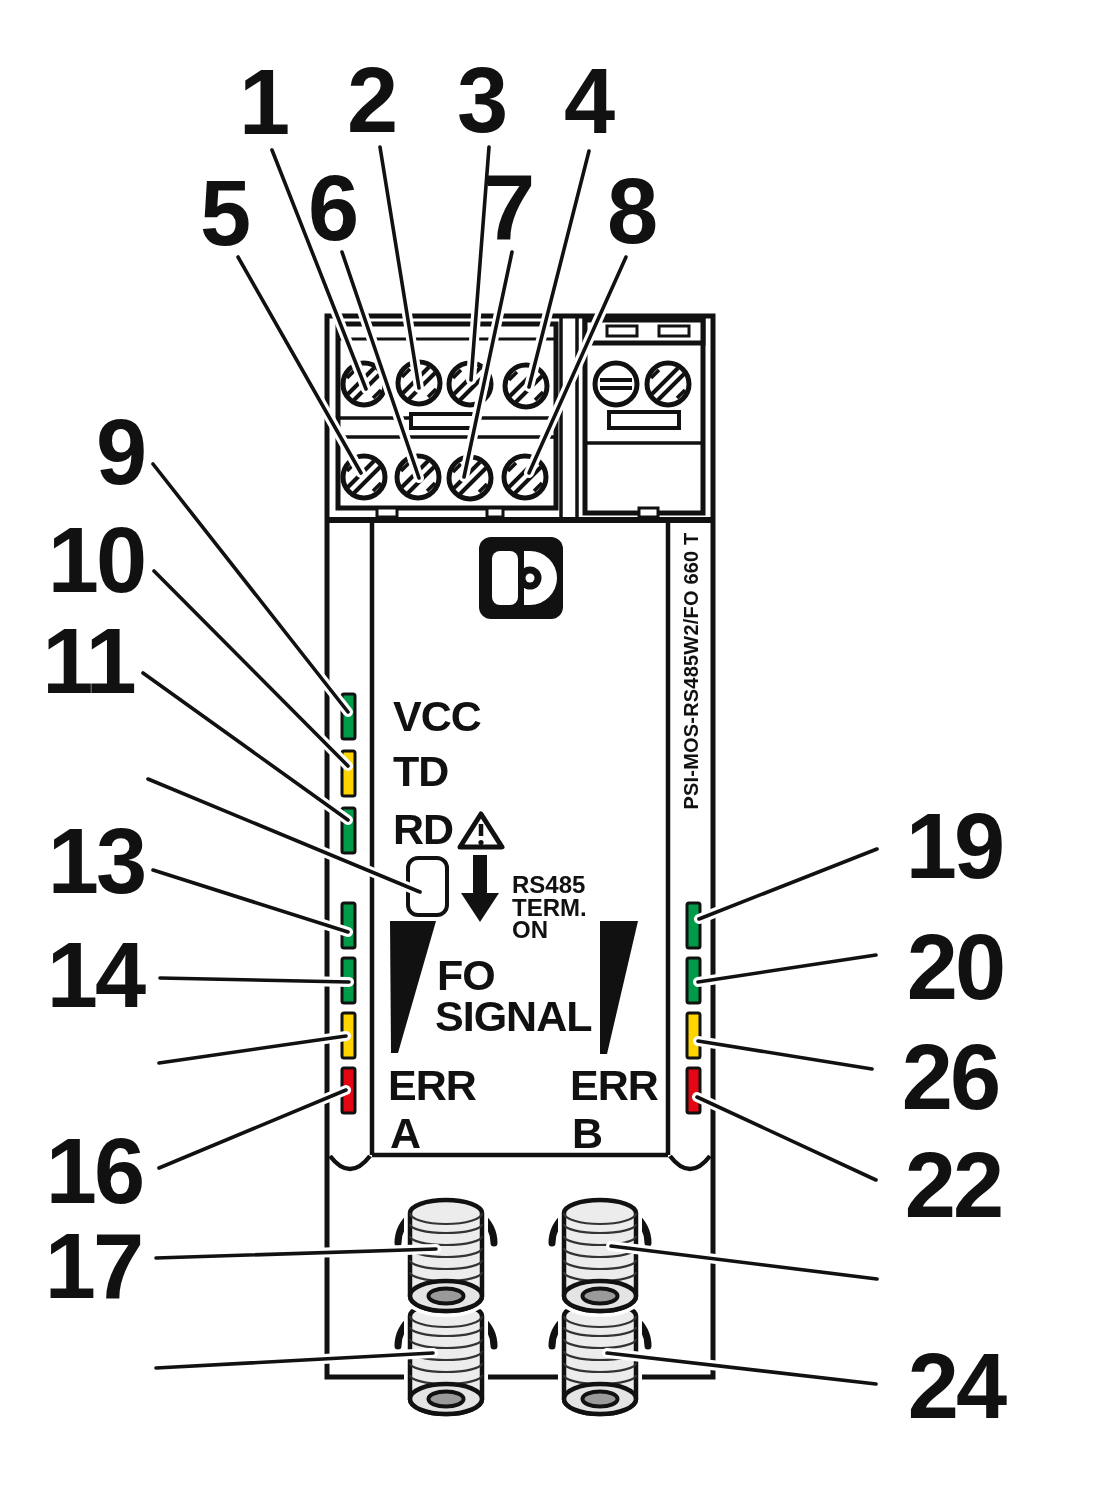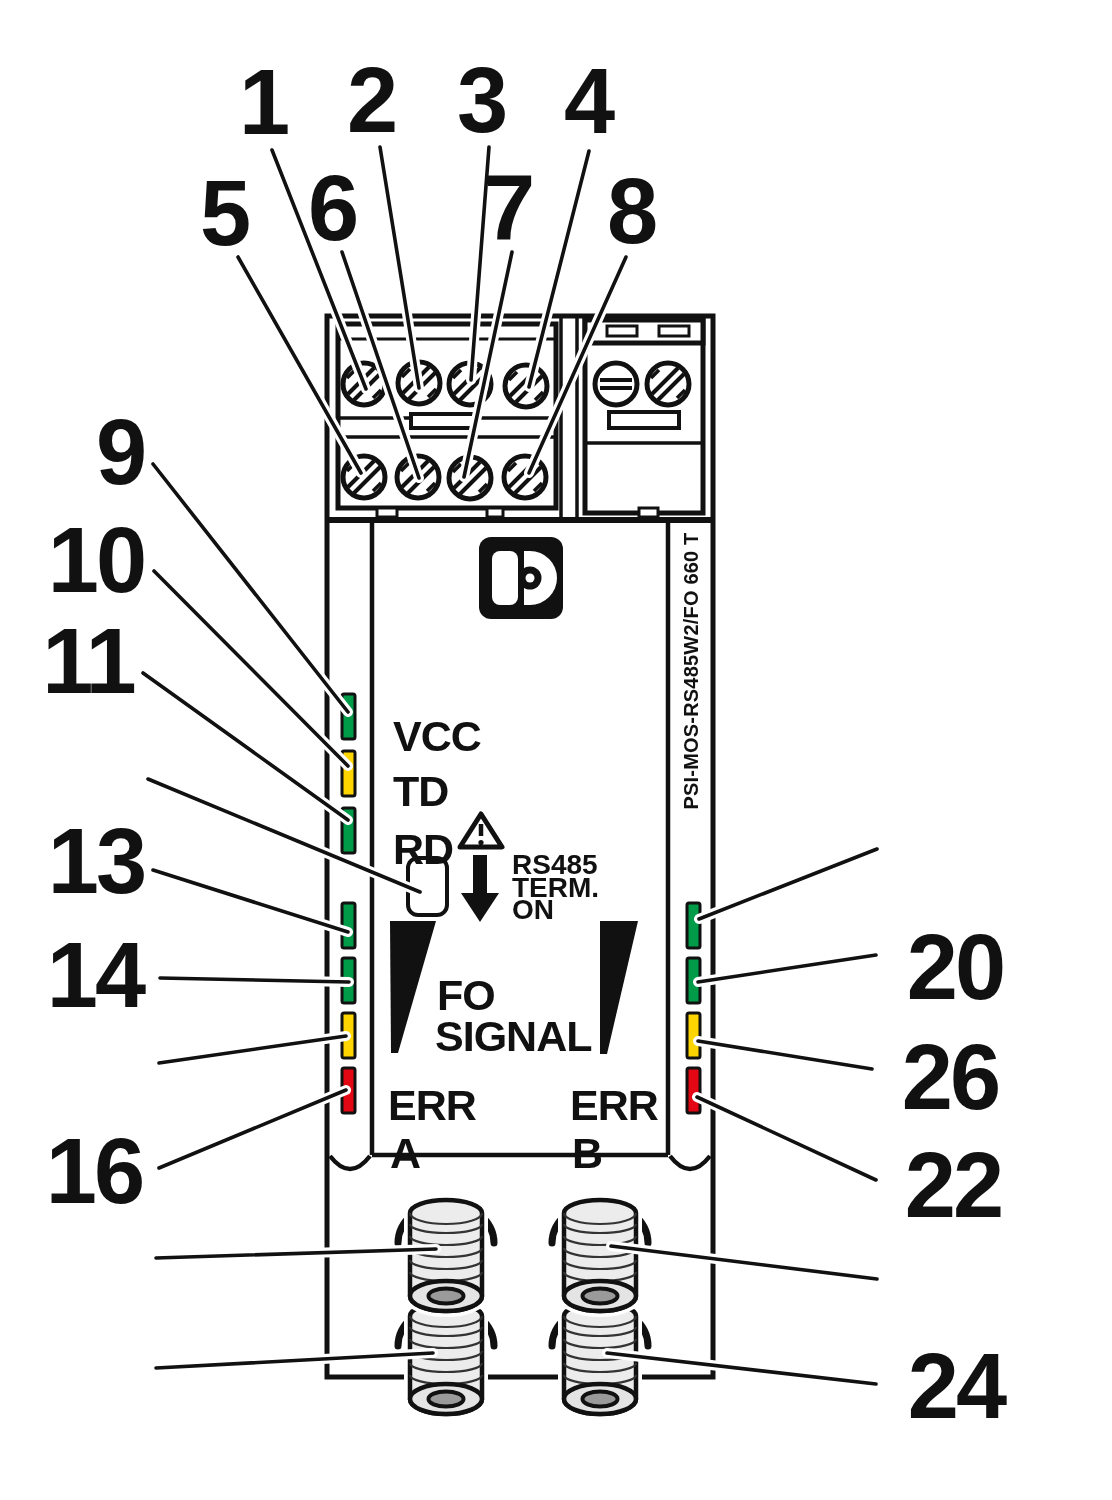--- a/index.html
+++ b/index.html
@@ -6,22 +6,22 @@
   .stage{
     position:relative;width:1112px;height:1500px;background:#fff;overflow:hidden;
     font-family:"Liberation Sans","DejaVu Sans",sans-serif;color:#111;
   }
   .stage svg{position:absolute;left:0;top:0;}
   .txt{position:absolute;line-height:1;font-weight:bold;color:#111;white-space:nowrap;}
   .num{
     font-size:92px;letter-spacing:-3px;transform:translate(-50%,-50%);
     font-weight:bold;
   }
-  .devlabel{font-size:43px;letter-spacing:-1px;margin-top:20px;}
-  .small-label{font-size:28px;line-height:22.5px;letter-spacing:0;white-space:pre-line;}
+  .devlabel{font-size:43px;letter-spacing:-1px;}
+  .small-label{font-size:24px;line-height:22.5px;letter-spacing:0;white-space:pre-line;margin-top:20px;}
   .model{
     font-size:20px;letter-spacing:0.2px;
     transform:translate(-50%,-50%) rotate(-90deg);
   }
 </style>
 </head>
 <body>
 
 <div class="stage">
 
@@ -287,20 +287,22 @@
 <div class="txt num" style="left:224px;top:213px">5</div>
 <div class="txt num" style="left:332px;top:208px">6</div>
 <div class="txt num" style="left:508px;top:207px">7</div>
 <div class="txt num" style="left:631px;top:211px">8</div>
 <div class="txt num" style="left:120px;top:452px">9</div>
 <div class="txt num" style="left:96px;top:560px">10</div>
 <div class="txt num" style="left:88px;top:661px">11</div>
 <div class="txt num" style="left:96px;top:861px">13</div>
 <div class="txt num" style="left:95px;top:975px">14</div>
 <div class="txt num" style="left:94px;top:1171px">16</div>
+<div class="txt num" style="left:93px;top:1266px">17</div>
+<div class="txt num" style="left:954px;top:846px">19</div>
 <div class="txt num" style="left:955px;top:967px">20</div>
 <div class="txt num" style="left:950px;top:1077px">26</div>
 <div class="txt num" style="left:953px;top:1185px">22</div>
 <div class="txt num" style="left:956px;top:1386px">24</div>
 
 <div class="txt devlabel" style="left:393px;top:695px">VCC</div>
 <div class="txt devlabel" style="left:393px;top:750px">TD</div>
 <div class="txt devlabel" style="left:393px;top:808px">RD</div>
 <div class="txt small-label" style="left:512px;top:854px">RS485
 TERM.

